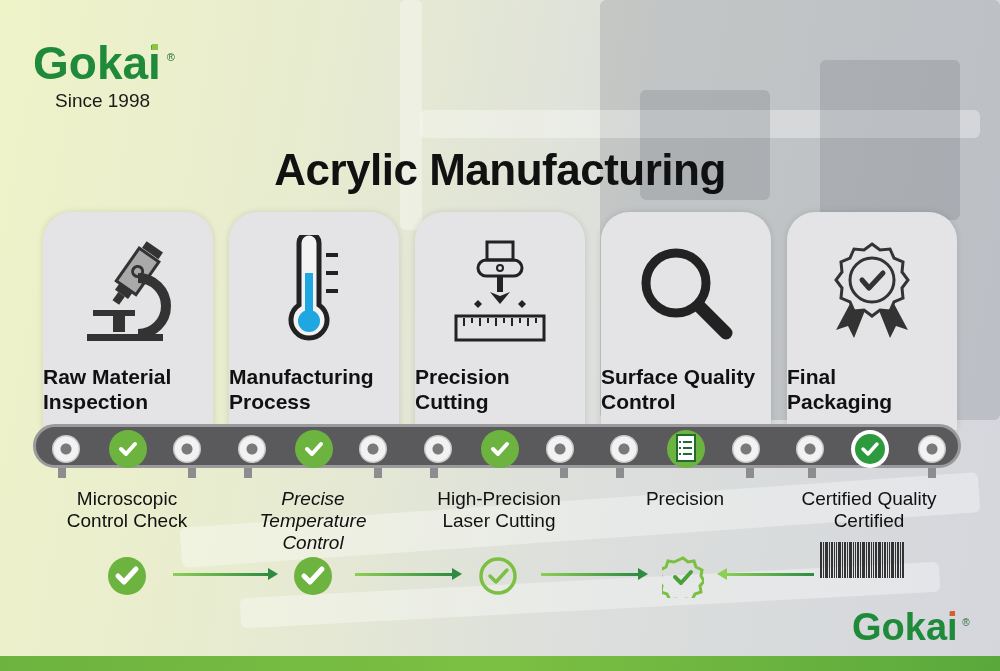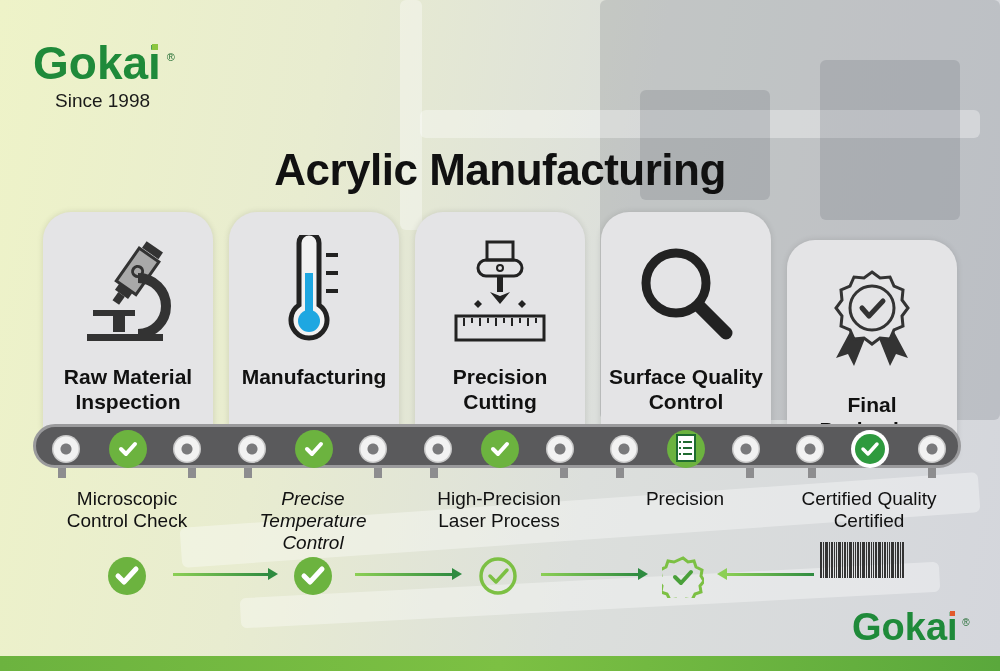--- a/index.html
+++ b/index.html
@@ -28,21 +28,21 @@
   .main-title {
     position: absolute; left: 0; width: 1000px; top: 145px; text-align: center;
     font-family: "Liberation Sans", sans-serif; font-weight: 700; font-size: 44px; color: #111;
     letter-spacing: -0.5px;
   }
 
   .card {
     position: absolute; top: 212px; width: 170px; height: 218px;
     background: #e4e4e6; border-radius: 28px 28px 0 0;
     box-shadow: 0 0 6px rgba(0,0,0,0.12);
-    text-align: center;
+    text-align: left;
   }
   .card .icon { position: absolute; left: 0; right: 0; top: 18px; height: 125px; display: flex; justify-content: center; align-items: center; }
   .card .label {
     position: absolute; left: 0; right: 0; top: 152px;
     font-family: "Liberation Sans", sans-serif; font-weight: 700; font-size: 21px; line-height: 25px; color: #111;
   }
 
   .conveyor {
     position: absolute; left: 33px; top: 424px; width: 928px; height: 44px;
     background: #5a5a5c; border-radius: 22px; border: 3px solid #9a9a9c;
@@ -137,20 +137,21 @@
       <path d="M20 8 a10 10 0 0 1 20 0 v62 a18 18 0 1 1 -20 0 z" fill="#f2f2f2" stroke="#222" stroke-width="5"></path>
       <rect x="26" y="38" width="8" height="40" fill="#1ea7e1"></rect>
       <circle cx="30" cy="86" r="11" fill="#1ea7e1"></circle>
       <rect x="47" y="18" width="12" height="4" fill="#222"></rect>
       <rect x="47" y="36" width="12" height="4" fill="#222"></rect>
       <rect x="47" y="54" width="12" height="4" fill="#222"></rect>
     </svg>
   </div>
   <div class="label">
     <div>Manufacturing</div>
+    <div>Process</div>
   </div>
 </div>
 
 <div class="card" style="left:415px;">
   <div class="icon">
     <svg width="100" height="110" viewBox="0 0 100 110">
       <rect x="37" y="4" width="26" height="18" fill="none" stroke="#222" stroke-width="3"></rect>
       <rect x="28" y="22" width="44" height="16" rx="8" fill="none" stroke="#222" stroke-width="3"></rect>
       <circle cx="50" cy="30" r="3" fill="none" stroke="#222" stroke-width="2"></circle>
       <rect x="47" y="38" width="6" height="16" fill="#222"></rect>
@@ -183,21 +184,21 @@
       <circle cx="40" cy="40" r="30" fill="none" stroke="#222" stroke-width="9"></circle>
       <line x1="63" y1="63" x2="90" y2="90" stroke="#222" stroke-width="13" stroke-linecap="round"></line>
     </svg>
   </div>
   <div class="label">
     <div>Surface Quality</div>
     <div>Control</div>
   </div>
 </div>
 
-<div class="card" style="left:787px;margin-top:28px;">
+<div class="card" style="left:787px;">
   <div class="icon">
     <svg width="100" height="110" viewBox="0 0 100 110">
       <path d="M30 62 L14 92 L26 88 L32 100 L44 70 Z" fill="#333"></path>
       <path d="M70 62 L86 92 L74 88 L68 100 L56 70 Z" fill="#333"></path>
       <path d="M50 6 l8 6 l10 -1 l4 9 l9 4 l-1 10 l6 8 l-6 8 l1 10 l-9 4 l-4 9 l-10 -1 l-8 6 l-8 -6 l-10 1 l-4 -9 l-9 -4 l1 -10 l-6 -8 l6 -8 l-1 -10 l9 -4 l4 -9 l10 1 z" fill="#e4e4e6" stroke="#333" stroke-width="3"></path>
       <circle cx="50" cy="42" r="22" fill="none" stroke="#333" stroke-width="3"></circle>
       <path d="M40 42 l7 8 l14 -15" fill="none" stroke="#333" stroke-width="5" stroke-linecap="round" stroke-linejoin="round"></path>
     </svg>
   </div>
   <div class="label">
@@ -267,21 +268,21 @@
   <div>Microscopic</div>
   <div>Control Check</div>
 </div>
 <div class="sub-label" style="left:223px;font-style:italic;">
   <div>Precise</div>
   <div>Temperature</div>
   <div>Control</div>
 </div>
 <div class="sub-label" style="left:409px;">
   <div>High-Precision</div>
-  <div>Laser Process</div>
+  <div>Laser Cutting</div>
 </div>
 <div class="sub-label" style="left:595px;">
   <div>Precision</div>
 </div>
 <div class="sub-label" style="left:779px;">
   <div>Certified Quality</div>
   <div>Certified</div>
 </div>
 
 <div class="flow-icon" style="left:107px;">

